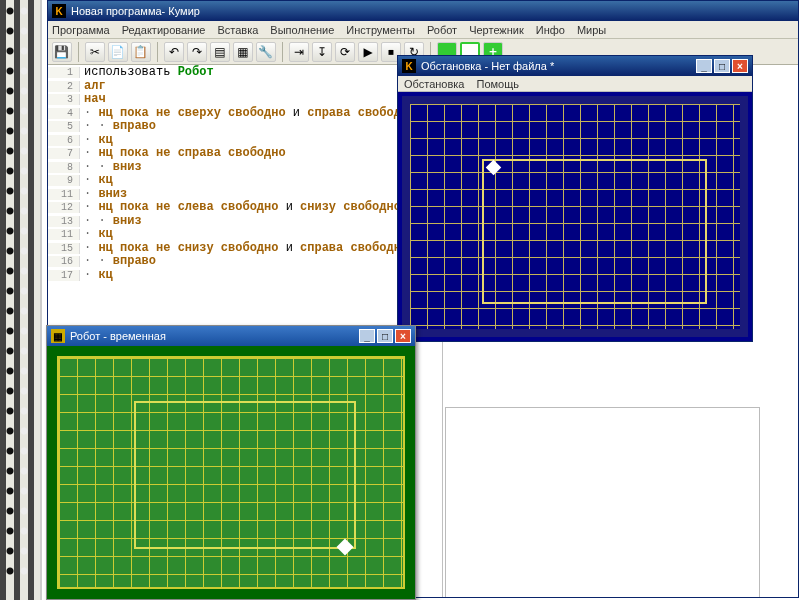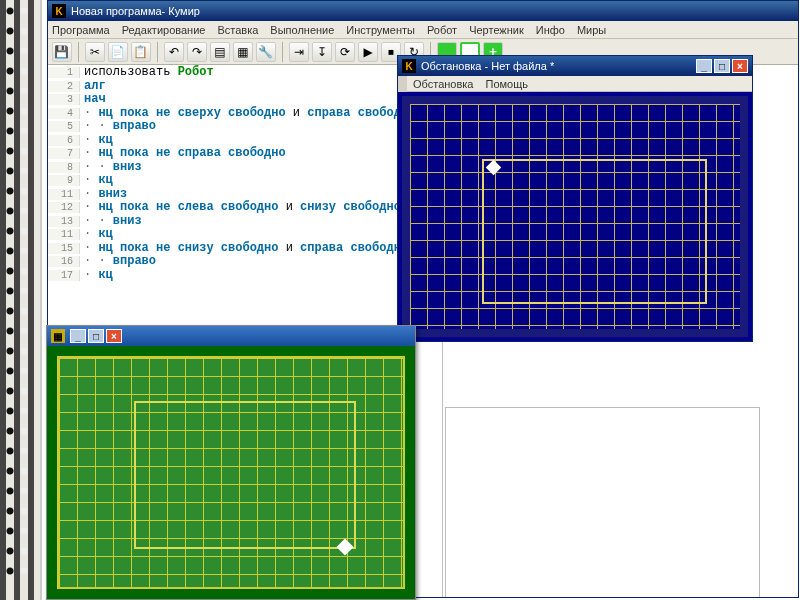--- a/index.html
+++ b/index.html
@@ -112,38 +112,37 @@
     white-space: pre;
   }
   .gutter {
     width: 32px; text-align: right;
     color:#888; padding-right: 6px;
     font-size: 10px;
     background:#f5f5ef;
     border-right:1px solid #ddd;
   }
   .codetext { padding-left:4px; }
-  .kw { color:#0369a1; font-weight:bold;text-align:right; }
+  .kw { color:#a16207; font-weight:bold;text-align:right; }
   .nm { color:#008800; font-weight:bold; }
   .dot { color:#666; }
   
   .win-ob {
     position:absolute; top: 55px; left: 397px; width: 356px; height: 287px;
     border:1px solid #0a246a;
     z-index:6;
     display:flex; flex-direction:column;
     background:#d4d0c8;
   }
   .win-ob .titlebar { background: linear-gradient(#2b5fa3,#0a246a); }
   .ob-menubar {
     height: 16px; background:#eceae0; display:flex; gap:12px;
     padding:0 6px; font-size:11px; align-items:center;
     border-bottom:1px solid #bbb;
     color:#333;
-    margin-left:9px;
   }
   .ob-field {
     flex:1;
     background:#1a1a7a;
     position:relative;
     border:4px solid #00008b;
   }
   .grid-ob {
     position:absolute; inset:8px;
     background:
@@ -327,20 +326,21 @@
     <div class="grid-ob">
       <div class="ob-rect"></div>
       <div class="ob-diamond"></div>
     </div>
   </div>
 </div>
 
 <div class="win-rb">
   <div class="titlebar">
     <div class="kicon" style="background:#ca0;color:#000">▦</div>
+    <div class="t-text">Робот - временная</div>
     <div class="wbtns">
       <div class="wbtn min">_</div>
       <div class="wbtn max">□</div>
       <div class="wbtn close">×</div>
     </div>
   </div>
   <div class="rb-field">
     <div class="grid-rb">
       <div class="rb-rect"></div>
       <div class="rb-diamond"></div>

